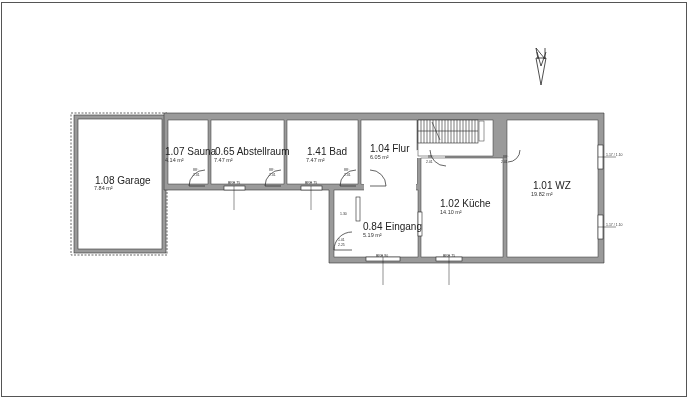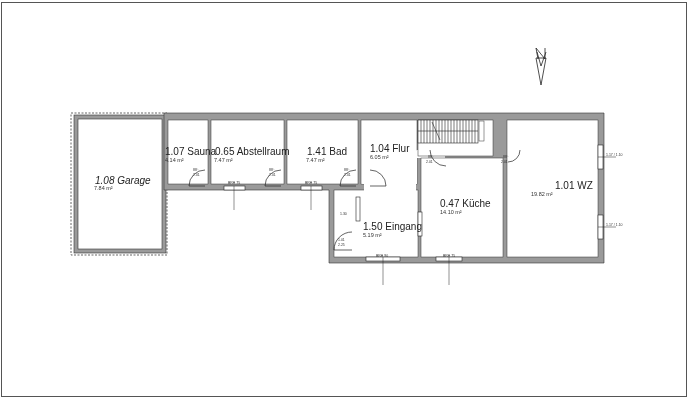--- a/index.html
+++ b/index.html
@@ -99,42 +99,42 @@
     <line x1="598" y1="227" x2="616" y2="227"></line>
   </g>
 
   <g stroke="#222" stroke-width="0.8" fill="none">
     <path d="M537 52 L541 66 L546 52"></path>
     <path d="M536 48 L538 59 M536 48 L545 59 M545 48 L545 59"></path>
     <path d="M536 58 L546 58 L541 85 Z"></path>
   </g>
 </svg>
 
-<div class="room-label" style="left:95px;top:175px;font-style:italic;">1.08 Garage</div>
+<div class="room-label" style="left:95px;top:175px;">1.08 Garage</div>
 <div class="room-area" style="left:94px;top:185px;">7.84 m²</div>
 
 <div class="room-label" style="left:165px;top:146px;">1.07 Sauna</div>
 <div class="room-area" style="left:165px;top:157px;">4.14 m²</div>
 
 <div class="room-label" style="left:215px;top:146px;">0.65 Abstellraum</div>
 <div class="room-area" style="left:214px;top:157px;">7.47 m²</div>
 
 <div class="room-label" style="left:307px;top:146px;">1.41 Bad</div>
 <div class="room-area" style="left:306px;top:157px;">7.47 m²</div>
 
 <div class="room-label" style="left:370px;top:143px;text-align:right;">1.04 Flur</div>
 <div class="room-area" style="left:370px;top:154px;">6.05 m²</div>
 
-<div class="room-label" style="left:363px;top:221px;">1.50 Eingang</div>
+<div class="room-label" style="left:363px;top:221px;">0.84 Eingang</div>
 <div class="room-area" style="left:363px;top:232px;">5.19 m²</div>
 
-<div class="room-label" style="left:440px;top:198px;">0.47 Küche</div>
+<div class="room-label" style="left:440px;top:198px;">1.02 Küche</div>
 <div class="room-area" style="left:440px;top:209px;">14.10 m²</div>
 
-<div class="room-label" style="left:555px;top:180px;">1.01 WZ</div>
+<div class="room-label" style="left:533px;top:180px;">1.01 WZ</div>
 <div class="room-area" style="left:531px;top:191px;">19.82 m²</div>
 
 <div class="tiny" style="left:193px;top:168px;">88⁵</div>
 <div class="tiny" style="left:193px;top:173px;">2.01</div>
 <div class="tiny" style="left:269px;top:168px;">88⁵</div>
 <div class="tiny" style="left:269px;top:173px;">2.01</div>
 <div class="tiny" style="left:344px;top:168px;">88⁵</div>
 <div class="tiny" style="left:344px;top:173px;">2.01</div>
 <div class="tiny" style="left:428px;top:155px;">88⁵</div>
 <div class="tiny" style="left:426px;top:160px;">2.01</div>

